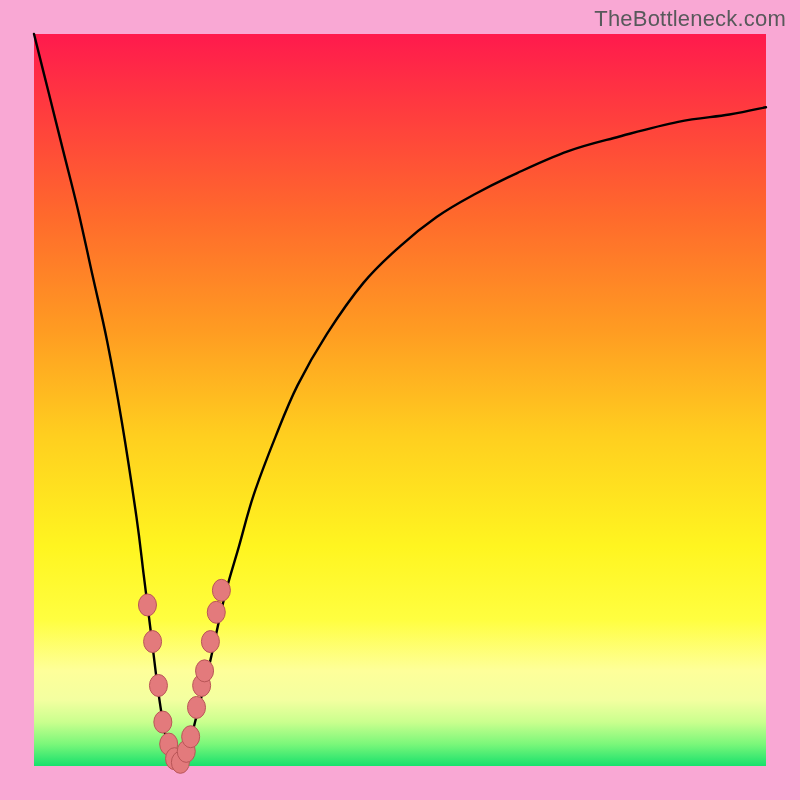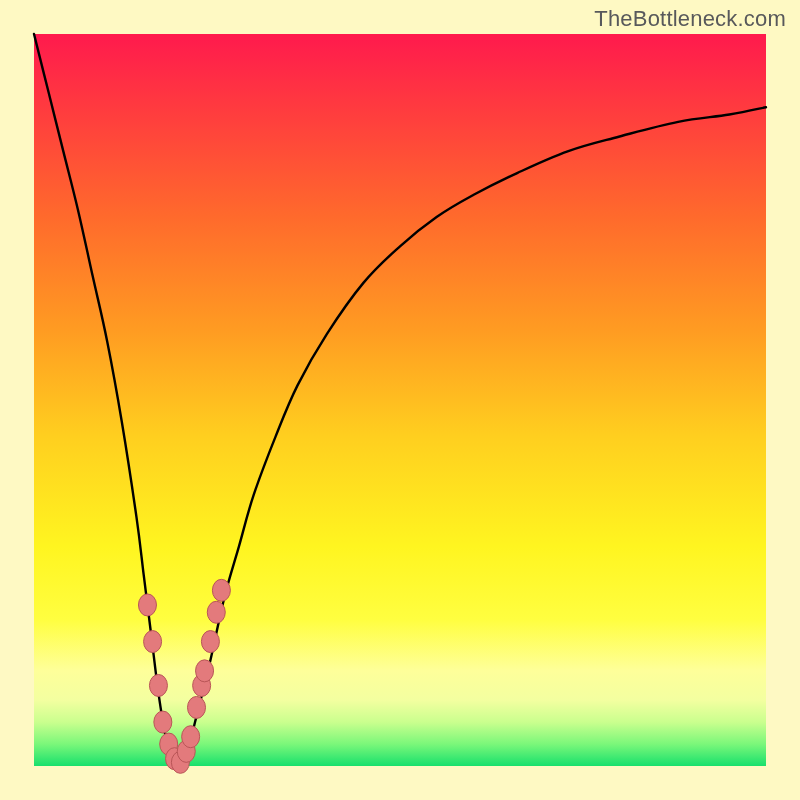--- a/index.html
+++ b/index.html
@@ -9,21 +9,21 @@
     height: 800px;
     background: #000;
     overflow: hidden;
   }
   .frame {
     position: absolute;
     left: 0;
     top: 0;
     width: 800px;
     height: 800px;
-    background: #fef9c3;
+    background: #f9a8d4;
     text-align: center;
   }
   .plot {
     position: absolute;
     left: 34px;
     top: 34px;
     width: 732px;
     height: 732px;
     
   }

